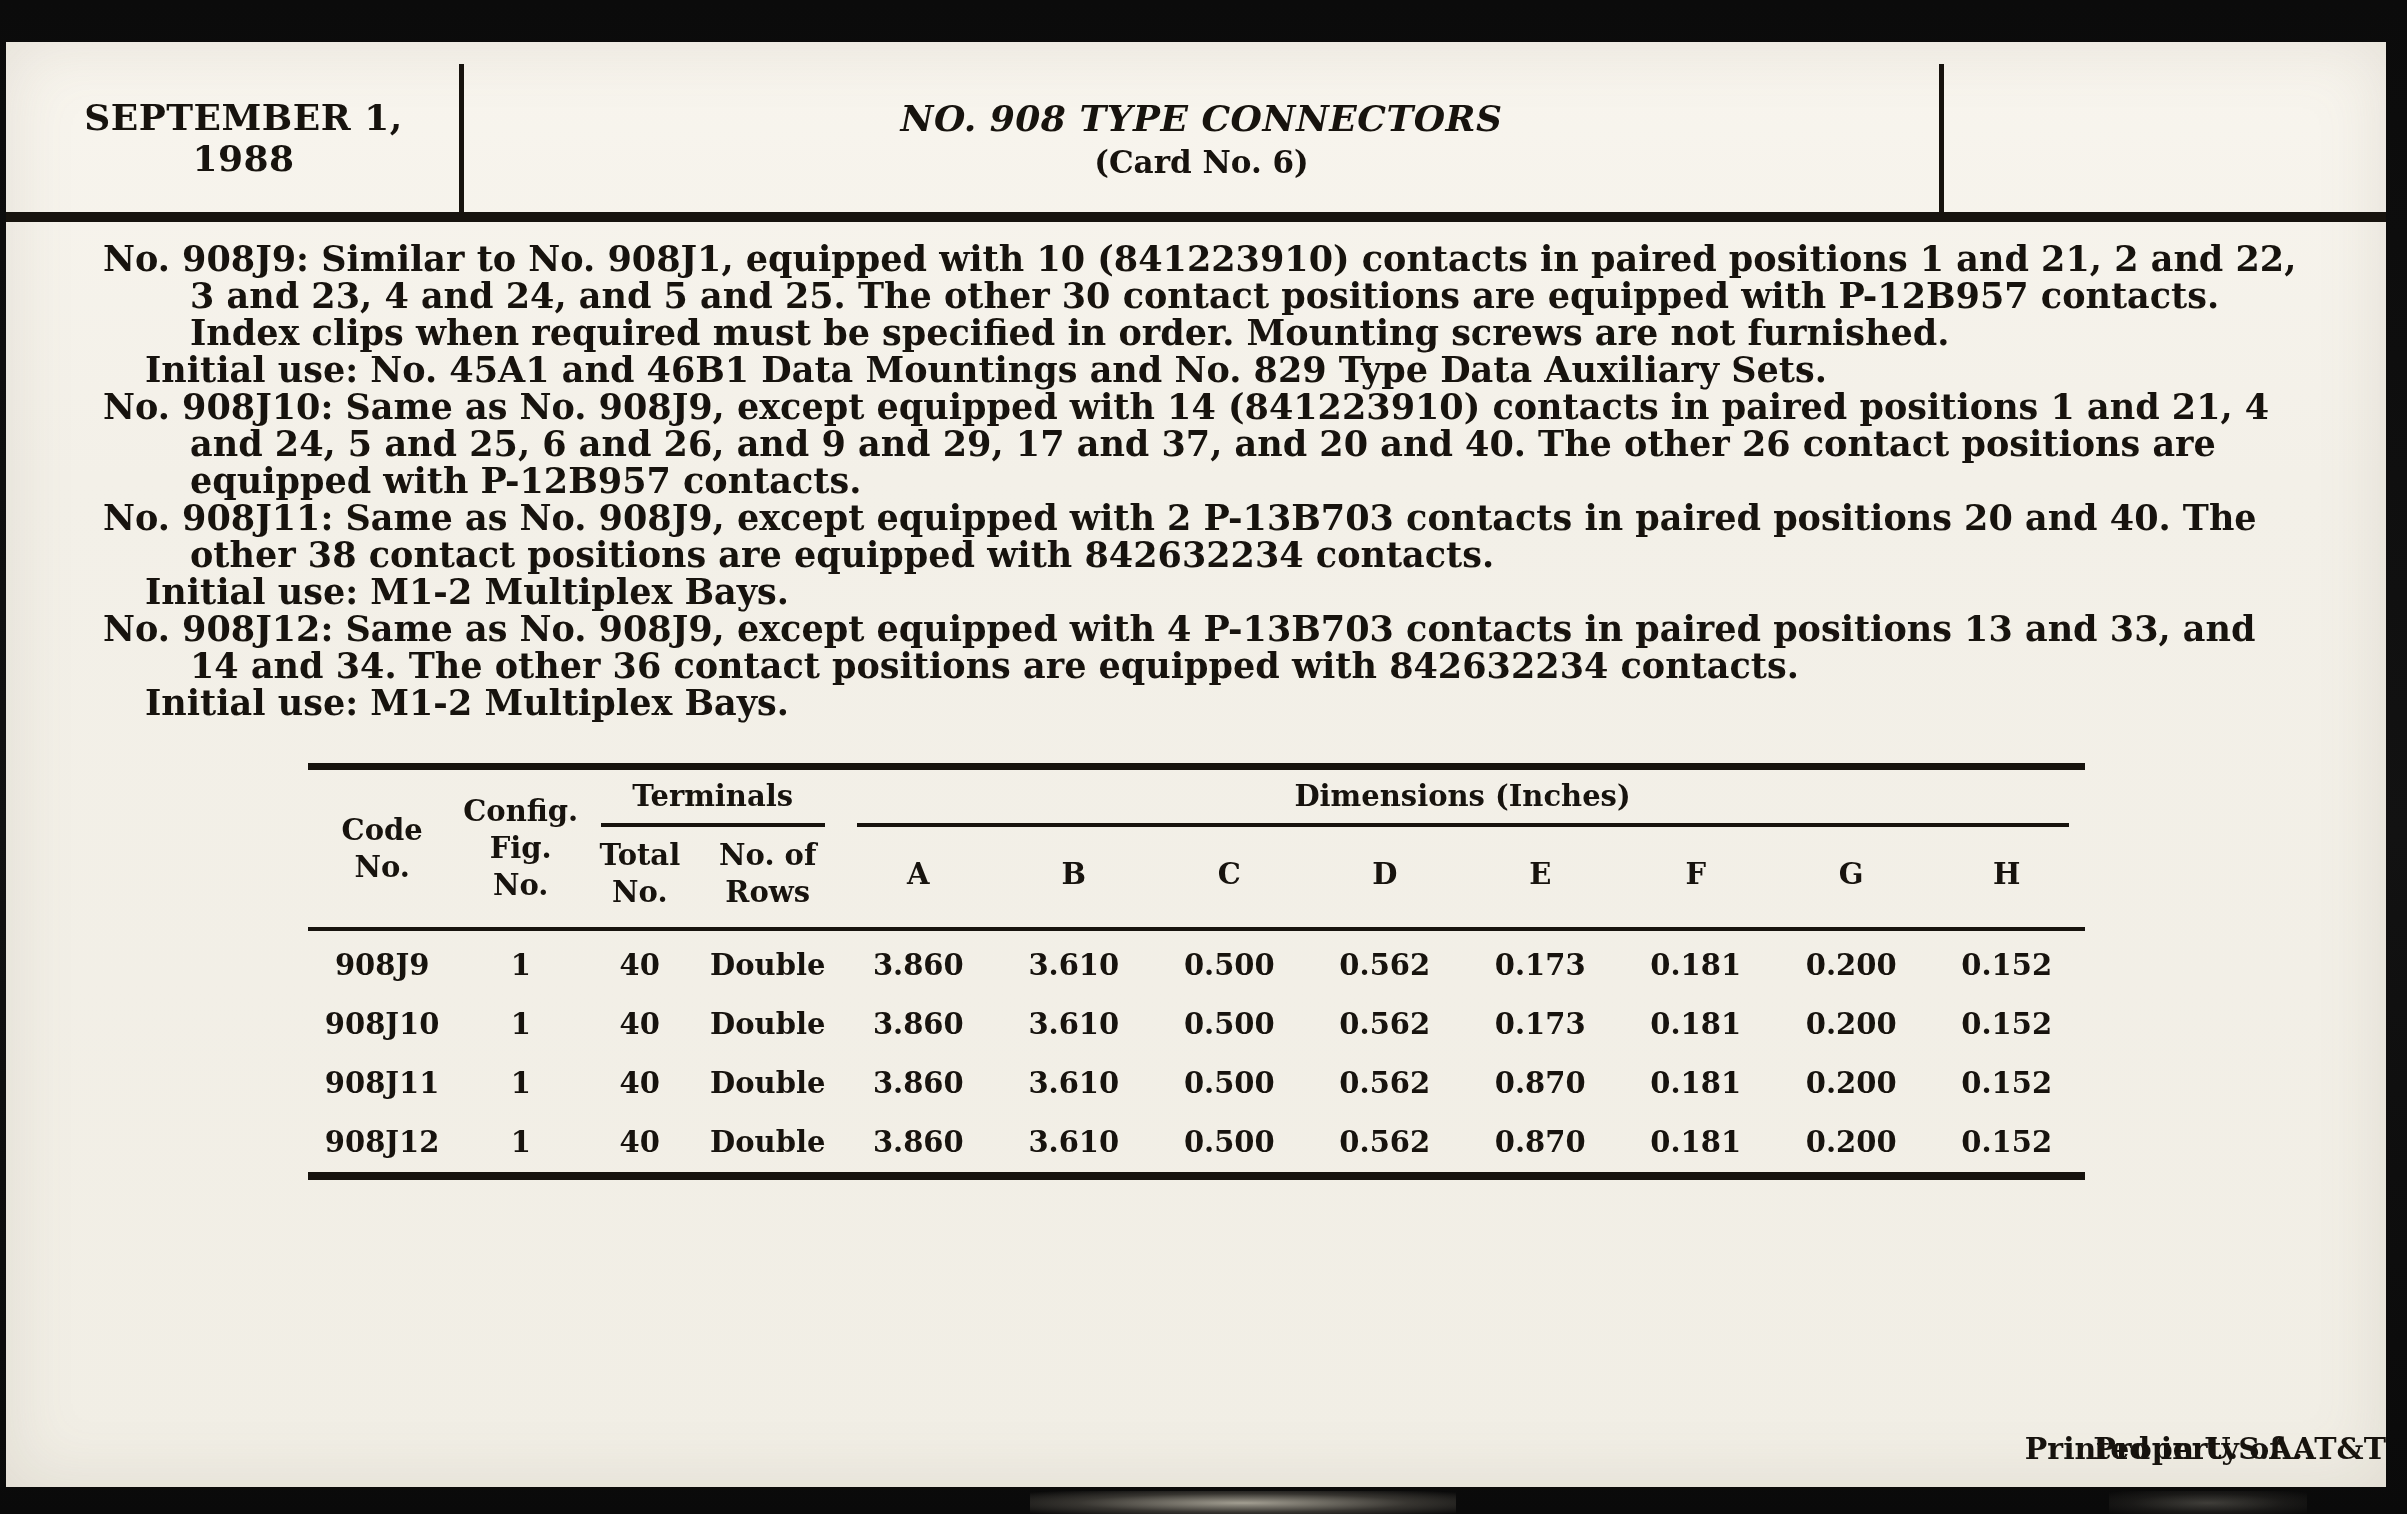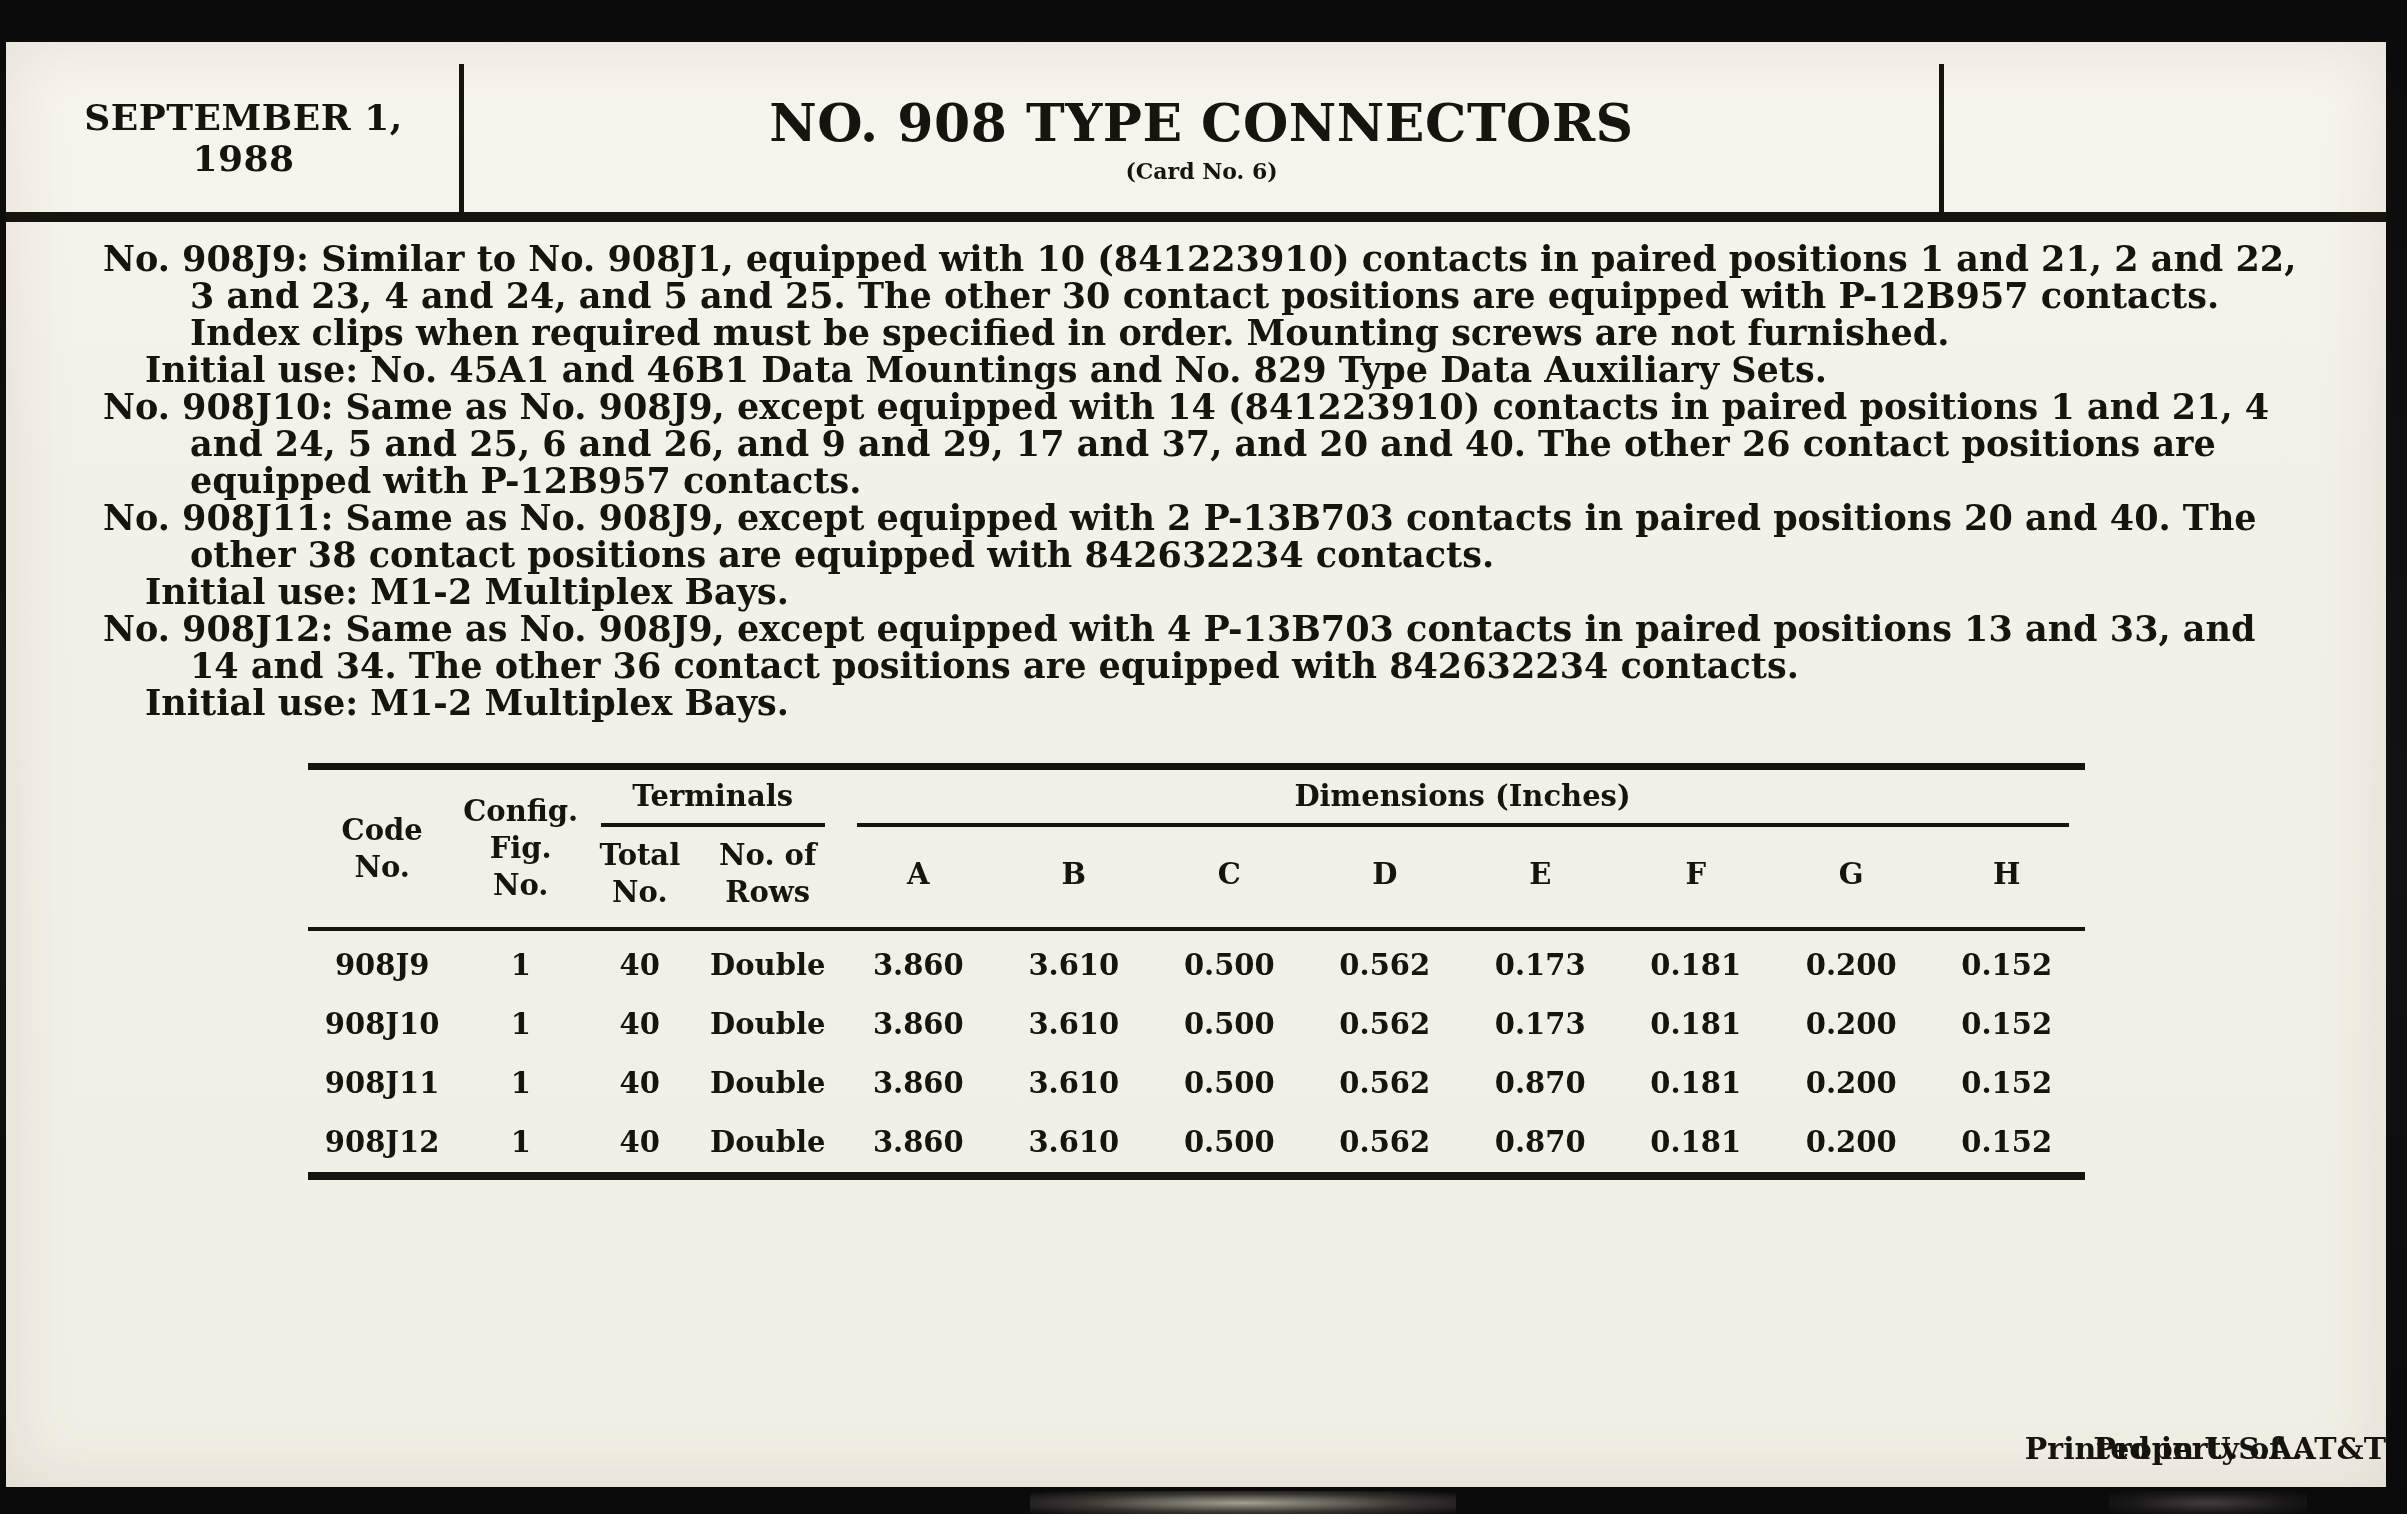--- a/index.html
+++ b/index.html
@@ -24,22 +24,22 @@
     box-shadow: inset 0 0 69px rgba(120, 110, 90, 0.15);
   }
   
   .header { display: flex; align-items: stretch; padding-top: 22px; height: 170px; }
   .hcell { display: flex; flex-direction: column; justify-content: center; text-align: center; }
   .hcell-left { width: 453px; padding-left: 22px; }
   .hcell-center { flex: 1; }
   .hcell-right { width: 442px; }
   .vline { width: 5px; background: #17130e; }
   .date-line { font-size: 36px; line-height: 1.15; letter-spacing: 0.5px; }
-  .title { font-size: 52px; letter-spacing: 0.5px; }
-  .subtitle { font-size: 22px; margin-top: 5px; }
+  .title { font-size: 36px; letter-spacing: 0.5px; font-style: italic; }
+  .subtitle { font-size: 31px; margin-top: 5px; }
   .header-rule { height: 10px; background: #17130e; }
   
   .doc-body { padding: 18px 85px 0 87px; font-size: 35px; line-height: 37px; margin-left: 10px; }
   .doc-body p { margin: 0; }
   p.entry { padding-left: 87px; text-indent: -87px; }
   p.sub   { padding-left: 87px; text-indent: -45px; }
   
   .table-wrap { width: 1777px; margin: 42px auto 0; }
   table {
     width: 100%;

